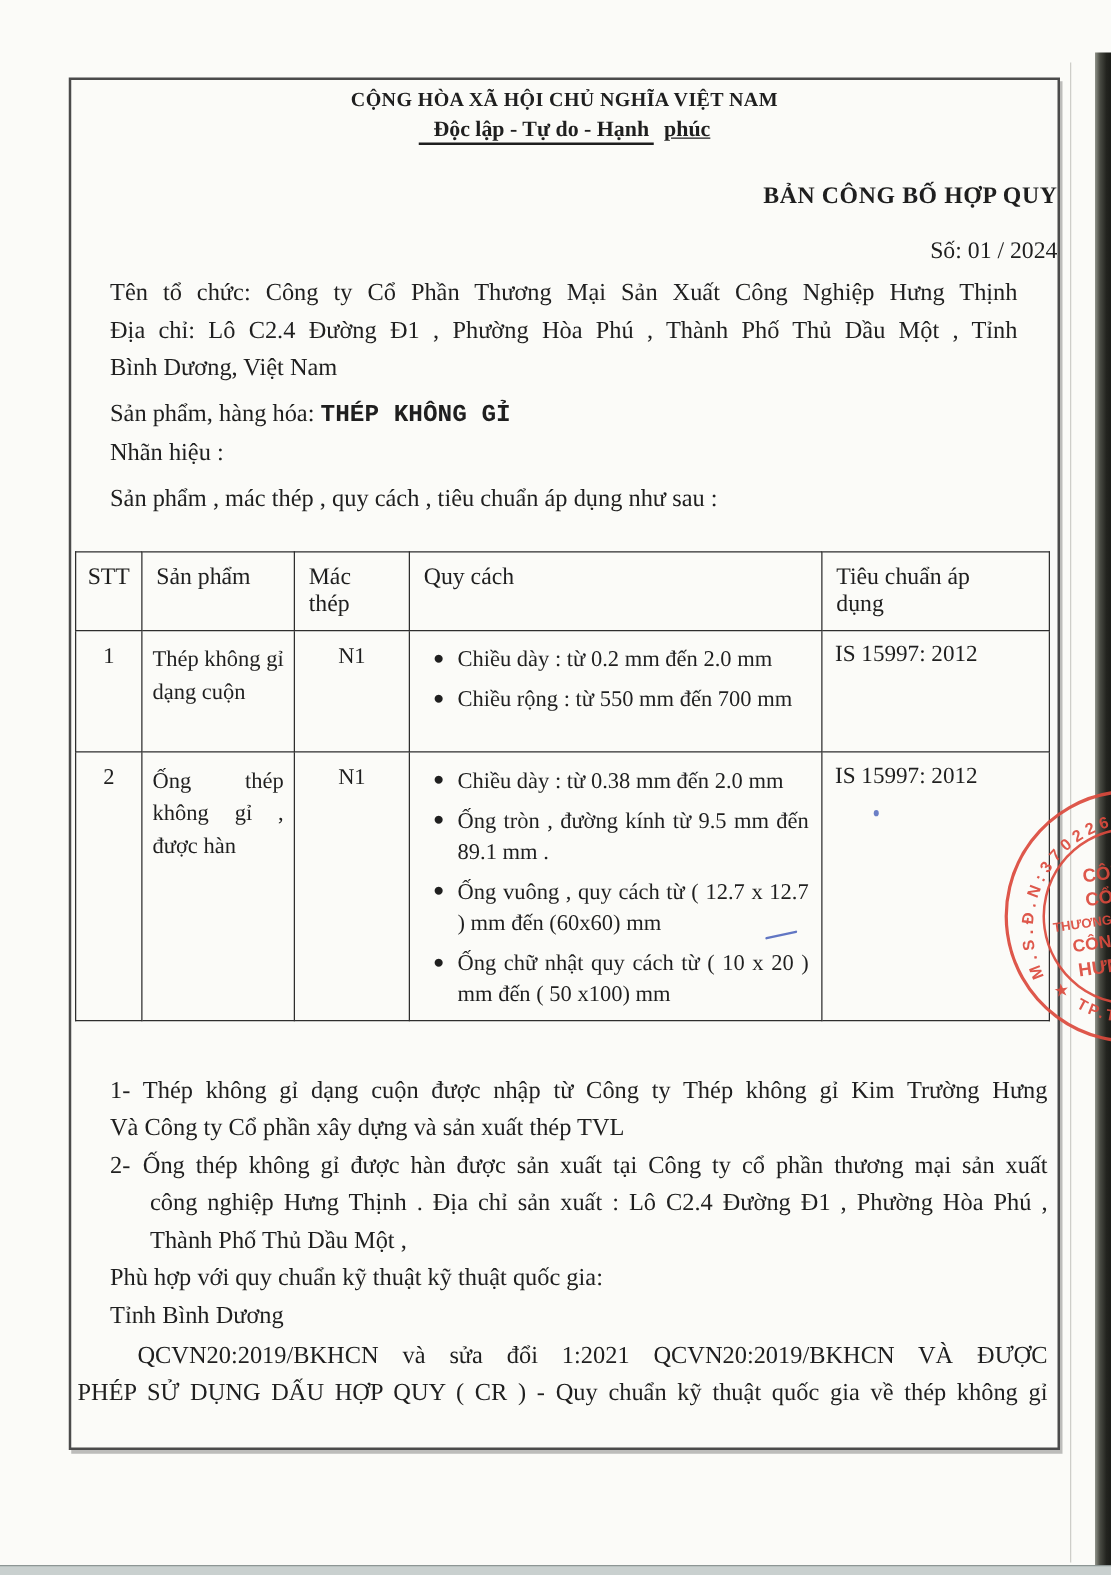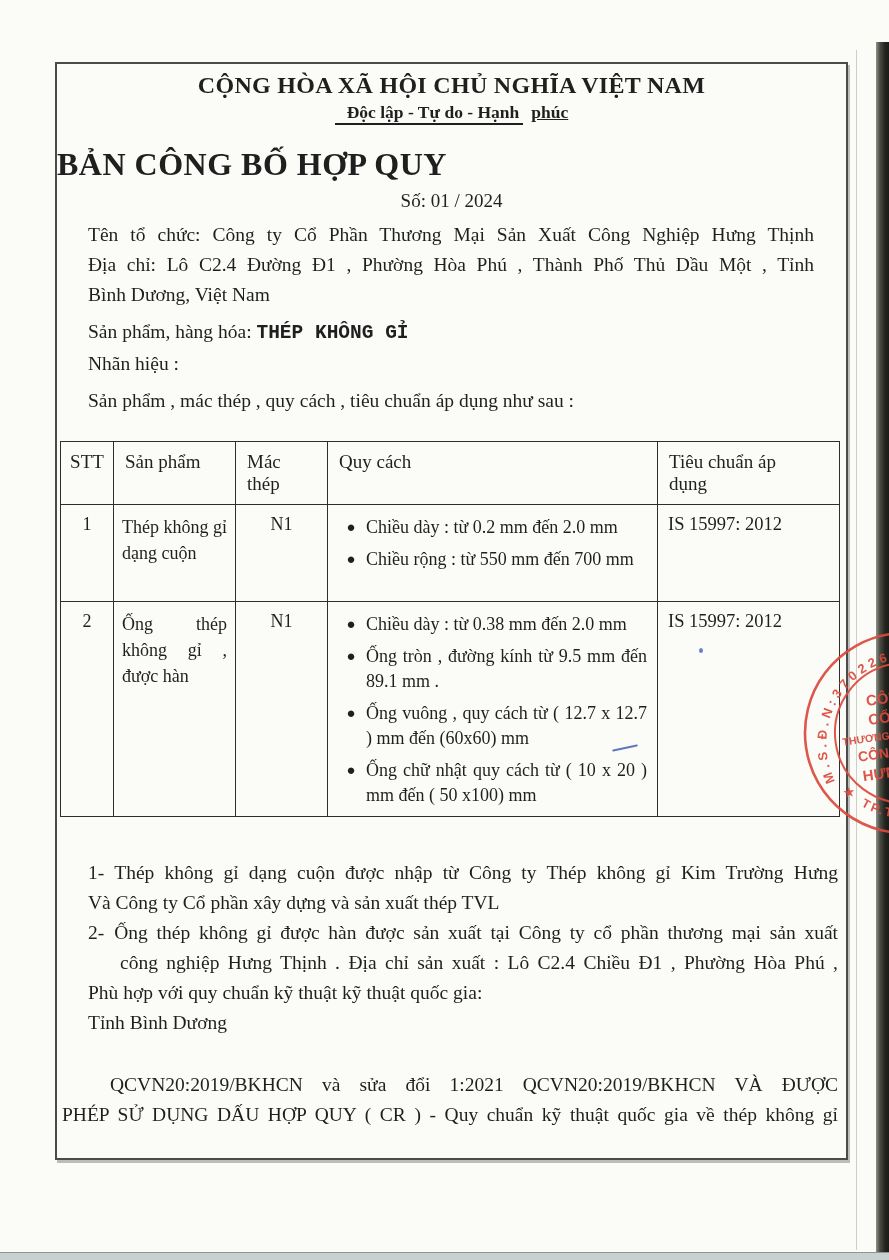--- a/index.html
+++ b/index.html
@@ -28,28 +28,28 @@
   
   .frame {
     position:absolute; left:55px; top:62px; width:793px; height:1098px;
     border:2px solid #4b4b4b;
     box-shadow:2px 3px 0 rgba(110,110,110,.45);
     background:transparent;
   }
   .frame > div { position:absolute; }
 
   .hdr { top:8px; left:0; width:100%; text-align:center; }
-  .republic { font-size:24px; font-weight:bold; letter-spacing:.3px; }
+  .republic { font-size:16px; font-weight:bold; letter-spacing:.3px; }
   .motto { font-size:17.5px; font-weight:bold; margin-top:3px; }
   .motto .ul { border-bottom:2px solid #1e1e1e; padding:0 4px 1px 12px; }
   .motto .tail { margin-left:8px;text-decoration:underline; }
 
-  .title { top:82px; left:0; width:100%; text-align:left;
-           font-size:32px; font-weight:bold; letter-spacing:.5px; }
-  .docnum { top:126px; left:0; width:100%; text-align:center; font-size:19px; }
+  .title { top:82px; left:0; width:100%; text-align:right;
+           font-size:19px; font-weight:bold; letter-spacing:.5px; }
+  .docnum { top:126px; left:0; width:100%; text-align:right; font-size:19px; }
 
   .info { top:156px; left:31px; width:726px; font-size:19.5px; line-height:30px; }
   .jl { text-align:justify; text-align-last:justify; }
   .info .phone { margin-top:5px; }
   .info .product { margin-top:7px; }
   .info .brand { margin-top:1px; }
   .info .intro { margin-top:7px; }
   .b { font-weight:bold;font-family:Liberation Mono, monospace; }
 
   
@@ -185,21 +185,22 @@
           </td>
           <td class="c-std">IS 15997: 2012</td>
         </tr>
       </tbody>
     </table>
 
     <div class="notes">
       <div class="jl"><span class="mk">1-</span><span>Thép không gỉ dạng cuộn được nhập từ Công ty Thép không gỉ Kim Trường Hưng</span></div>
       <div>Và Công ty Cổ phần xây dựng và sản xuất thép TVL</div>
       <div class="jl"><span class="mk">2-</span><span>Ống thép không gỉ được hàn được sản xuất tại Công ty cổ phần thương mại sản xuất</span></div>
-      <div class="jl ind">công nghiệp Hưng Thịnh . Địa chỉ sản xuất : Lô C2.4 Chiều Đ1 , Phường Hòa Phú ,</div>
+      <div class="jl ind">công nghiệp Hưng Thịnh . Địa chỉ sản xuất : Lô C2.4 Đường Đ1 , Phường Hòa Phú ,</div>
+      <div class="ind">Thành Phố Thủ Dầu Một ,</div>
       <div>Phù hợp với quy chuẩn kỹ thuật kỹ thuật quốc gia:</div>
       <div>Tỉnh Bình Dương</div>
     </div>
 
     <div class="qcvn">
       <div class="jl l1">QCVN20:2019/BKHCN và sửa đổi 1:2021 QCVN20:2019/BKHCN VÀ ĐƯỢC</div>
       <div class="jl">PHÉP SỬ DỤNG DẤU HỢP QUY ( CR ) - Quy chuẩn kỹ thuật quốc gia về thép không gỉ</div>
     </div>
 
   </div>

